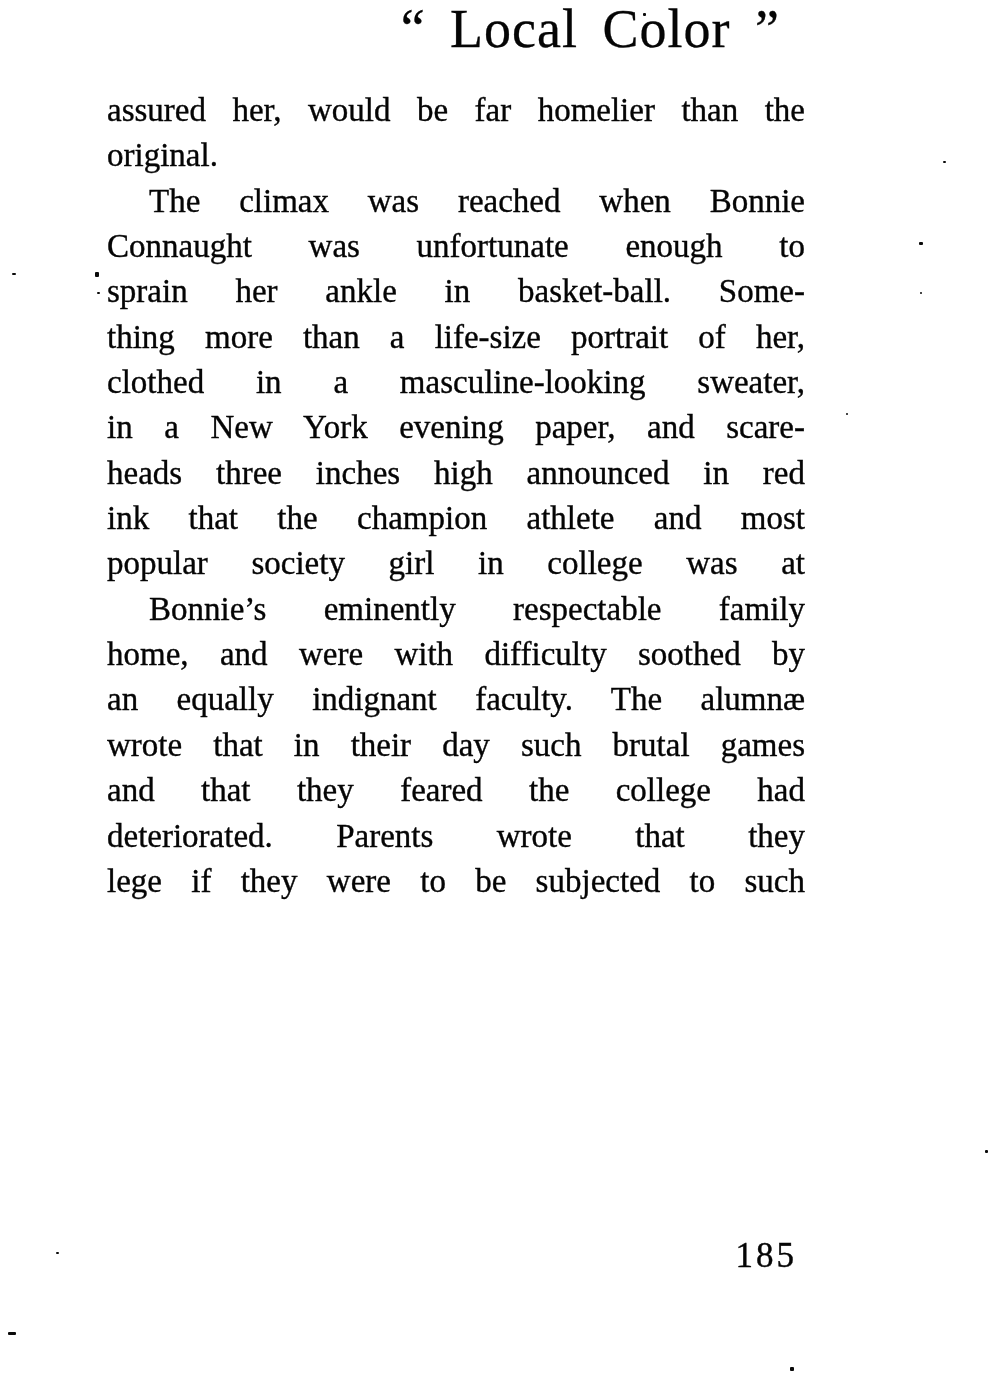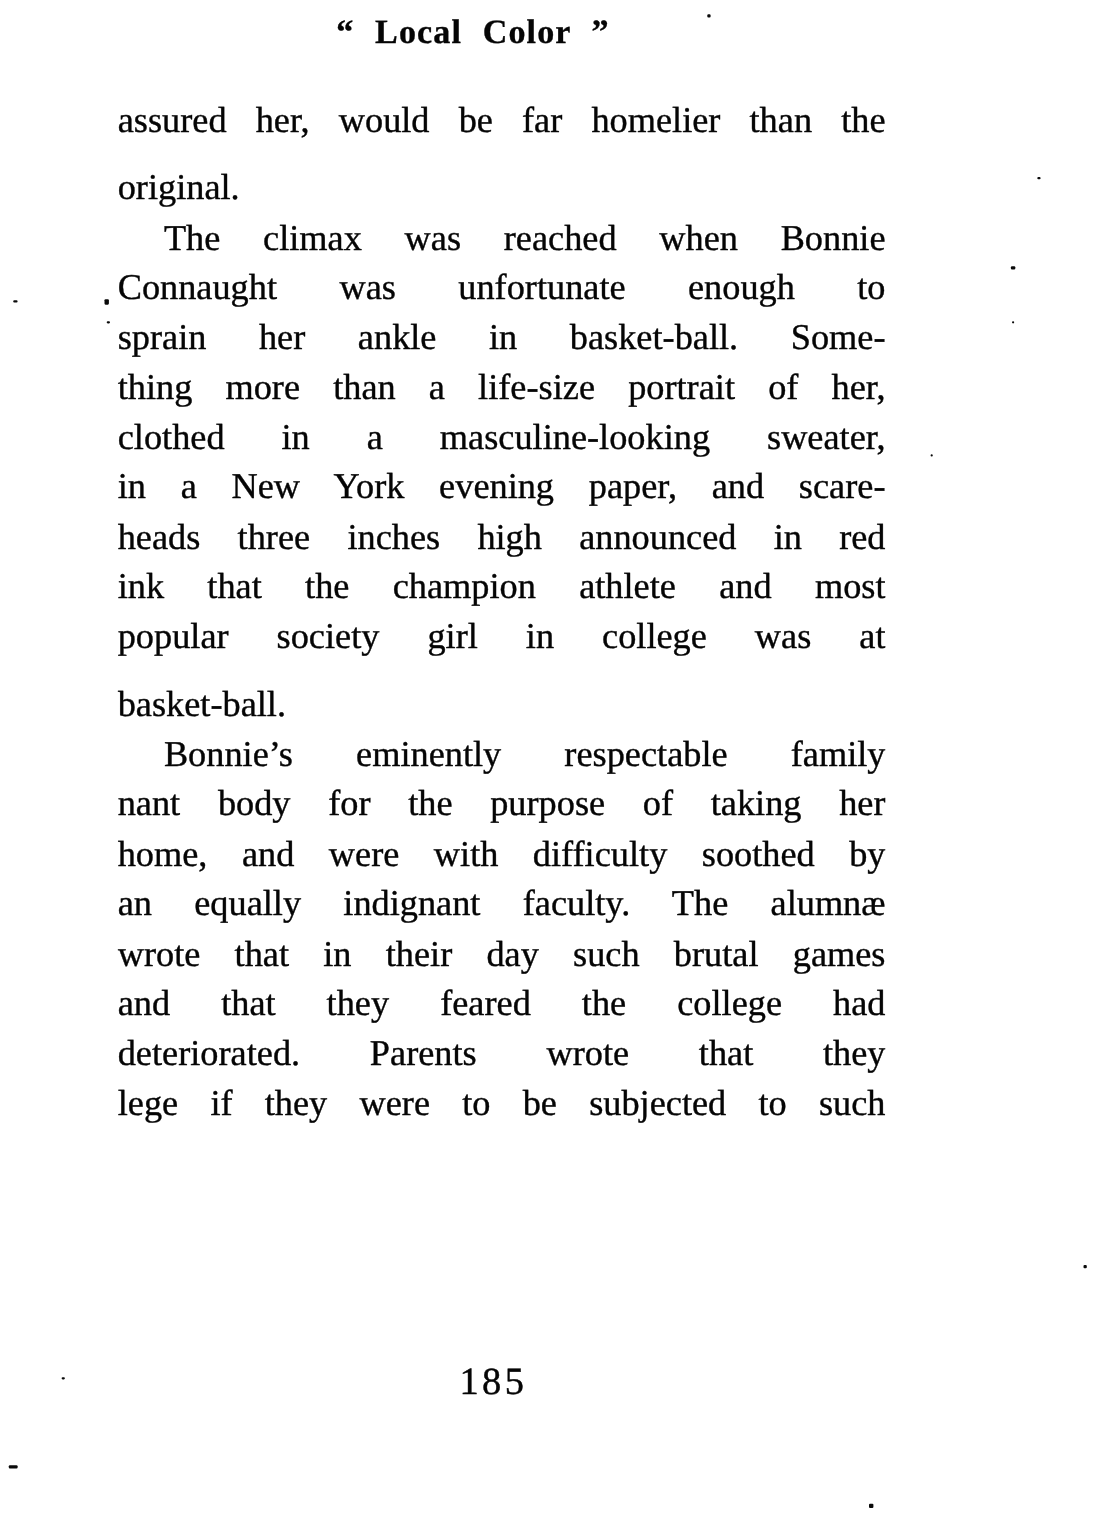--- a/index.html
+++ b/index.html
@@ -18,24 +18,24 @@
   .scan-page {
     position: absolute;
     inset: 0;
     background: #ffffff;
   }
   .page-title {
     position: absolute;
     top: 0px;
     left: 80px;
     width: 700px;
-    text-align: center;
-    font-size: 31px;
+    text-align: right;
+    font-size: 54px;
     line-height: 58px;
-    font-weight: bold;
+    font-weight: normal;
     word-spacing: 10px;
     letter-spacing: 1px;
     -webkit-text-stroke: 0.3px #050505;
   }
   .text-block {
     position: absolute;
     top: 88px;
     left: 107px;
     width: 698px;
   }
@@ -47,28 +47,27 @@
     text-align-last: justify;
     word-spacing: 1.5px;
     -webkit-text-stroke: 0.35px #050505;
     overflow: hidden;
   }
   .line.indent {
     text-indent: 42px;
   }
   .line.no-just {
     text-align-last: left;
-    margin-top: 16px;
   }
   .page-number {
     position: absolute;
     top: 1232px;
     left: 100px;
     width: 697px;
-    text-align: center;
+    text-align: right;
     font-size: 35px;
     line-height: 48px;
     letter-spacing: 3px;
     -webkit-text-stroke: 0.4px #050505;
   }
   .speck {
     position: absolute;
     background: #0a0a0a;
     border-radius: 1px;
   }
@@ -85,23 +84,21 @@
       <div class="line no-just">original.</div>
       <div class="line indent">The climax was reached when Bonnie</div>
       <div class="line">Connaught was unfortunate enough to</div>
       <div class="line">sprain her ankle in basket-ball.  Some-</div>
       <div class="line">thing more than a life-size portrait of her,</div>
       <div class="line">clothed in a masculine-looking sweater,</div>
       <div class="line">in a New York evening paper, and scare-</div>
       <div class="line">heads three inches high announced in red</div>
       <div class="line">ink that the champion athlete and most</div>
       <div class="line">popular society girl in college was at</div>
-      <div class="line no-just">basket-ball.</div>
       <div class="line indent">Bonnie’s eminently respectable family</div>
-      <div class="line">nant body for the purpose of taking her</div>
       <div class="line">home, and were with difficulty soothed by</div>
       <div class="line">an equally indignant faculty.  The alumnæ</div>
       <div class="line">wrote that in their day such brutal games</div>
       <div class="line">and that they feared the college had</div>
       <div class="line">deteriorated.  Parents wrote that they</div>
       <div class="line">lege if they were to be subjected to such</div>
     </div>
 
   <div class="page-number">185</div>
 

